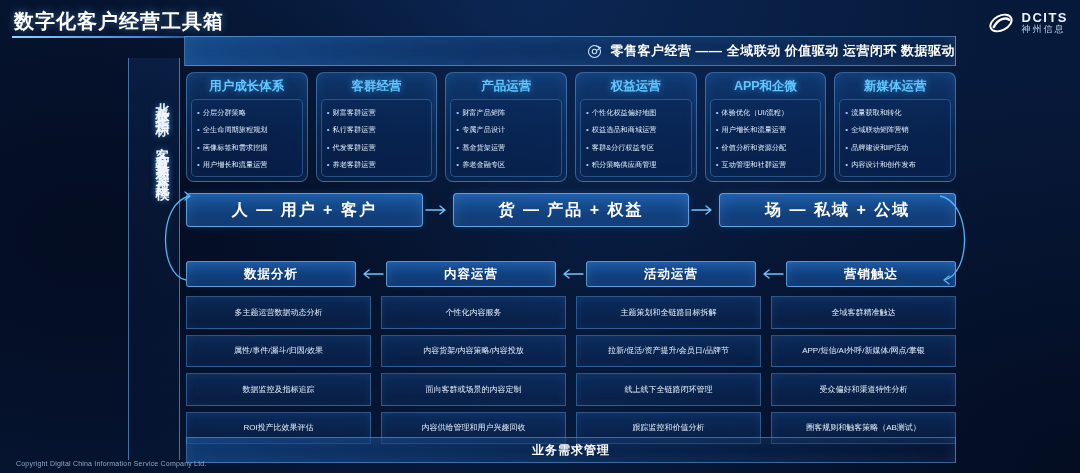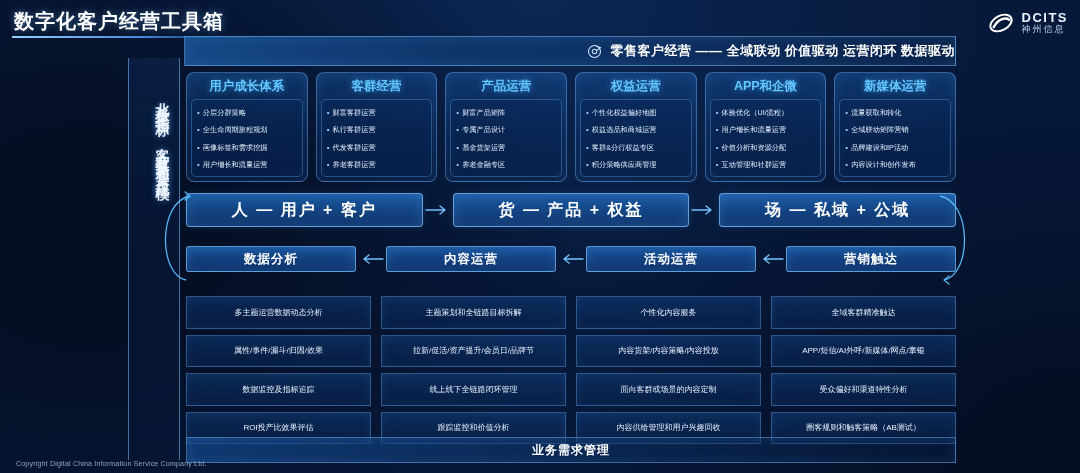--- a/index.html
+++ b/index.html
@@ -112,21 +112,21 @@
     border: 1px solid rgba(130,200,255,0.7);
     background: linear-gradient(180deg, rgba(30,100,180,0.85), rgba(16,58,118,0.8));
     box-shadow: inset 0 0 14px rgba(90,175,255,0.22), 0 0 8px rgba(50,140,230,0.18);
     display: flex; align-items: center; justify-content: center;
     font-size: 16px; font-weight: bold; color: #ffffff; letter-spacing: 2px;
   }
   .arrow-r { flex: 0 0 30px; display: flex; align-items: center; justify-content: center; }
   .arrow-r svg { display: block; }
 
   
-  .ops { position: absolute; left: 186px; top: 246px; width: 770px; height: 26px;
+  .ops { position: absolute; left: 186px; top: 261px; width: 770px; height: 26px;
          display: flex; align-items: center; }
   .op {
     flex: 1 1 0; height: 26px; border-radius: 3px;
     border: 1px solid rgba(130,200,255,0.65);
     background: linear-gradient(180deg, rgba(28,95,175,0.85), rgba(15,55,115,0.8));
     box-shadow: inset 0 0 12px rgba(90,175,255,0.20);
     display: flex; align-items: center; justify-content: center;
     font-size: 12.5px; font-weight: bold; color: #ffffff; letter-spacing: 1px;
   }
   .arrow-l { flex: 0 0 30px; display: flex; align-items: center; justify-content: center; }
@@ -294,30 +294,30 @@
 </div>
 
 <div class="grid">
   <div class="grid-col">
     <div class="cell">多主题运营数据动态分析</div>
     <div class="cell">属性/事件/漏斗/归因/效果</div>
     <div class="cell">数据监控及指标追踪</div>
     <div class="cell">ROI投产比效果评估</div>
   </div>
   <div class="grid-col">
+    <div class="cell">个性化内容服务</div>
+    <div class="cell">内容货架/内容策略/内容投放</div>
+    <div class="cell">面向客群或场景的内容定制</div>
+    <div class="cell">内容供给管理和用户兴趣回收</div>
+  </div>
+  <div class="grid-col">
     <div class="cell">主题策划和全链路目标拆解</div>
     <div class="cell">拉新/促活/资产提升/会员日/品牌节</div>
     <div class="cell">线上线下全链路闭环管理</div>
     <div class="cell">跟踪监控和价值分析</div>
-  </div>
-  <div class="grid-col">
-    <div class="cell">个性化内容服务</div>
-    <div class="cell">内容货架/内容策略/内容投放</div>
-    <div class="cell">面向客群或场景的内容定制</div>
-    <div class="cell">内容供给管理和用户兴趣回收</div>
   </div>
   <div class="grid-col">
     <div class="cell">全域客群精准触达</div>
     <div class="cell">APP/短信/AI外呼/新媒体/网点/掌银</div>
     <div class="cell">受众偏好和渠道特性分析</div>
     <div class="cell">圈客规则和触客策略（AB测试）</div>
   </div>
 </div>
 
 <svg class="loop loop-left" width="40" height="100" viewBox="0 0 40 100">

